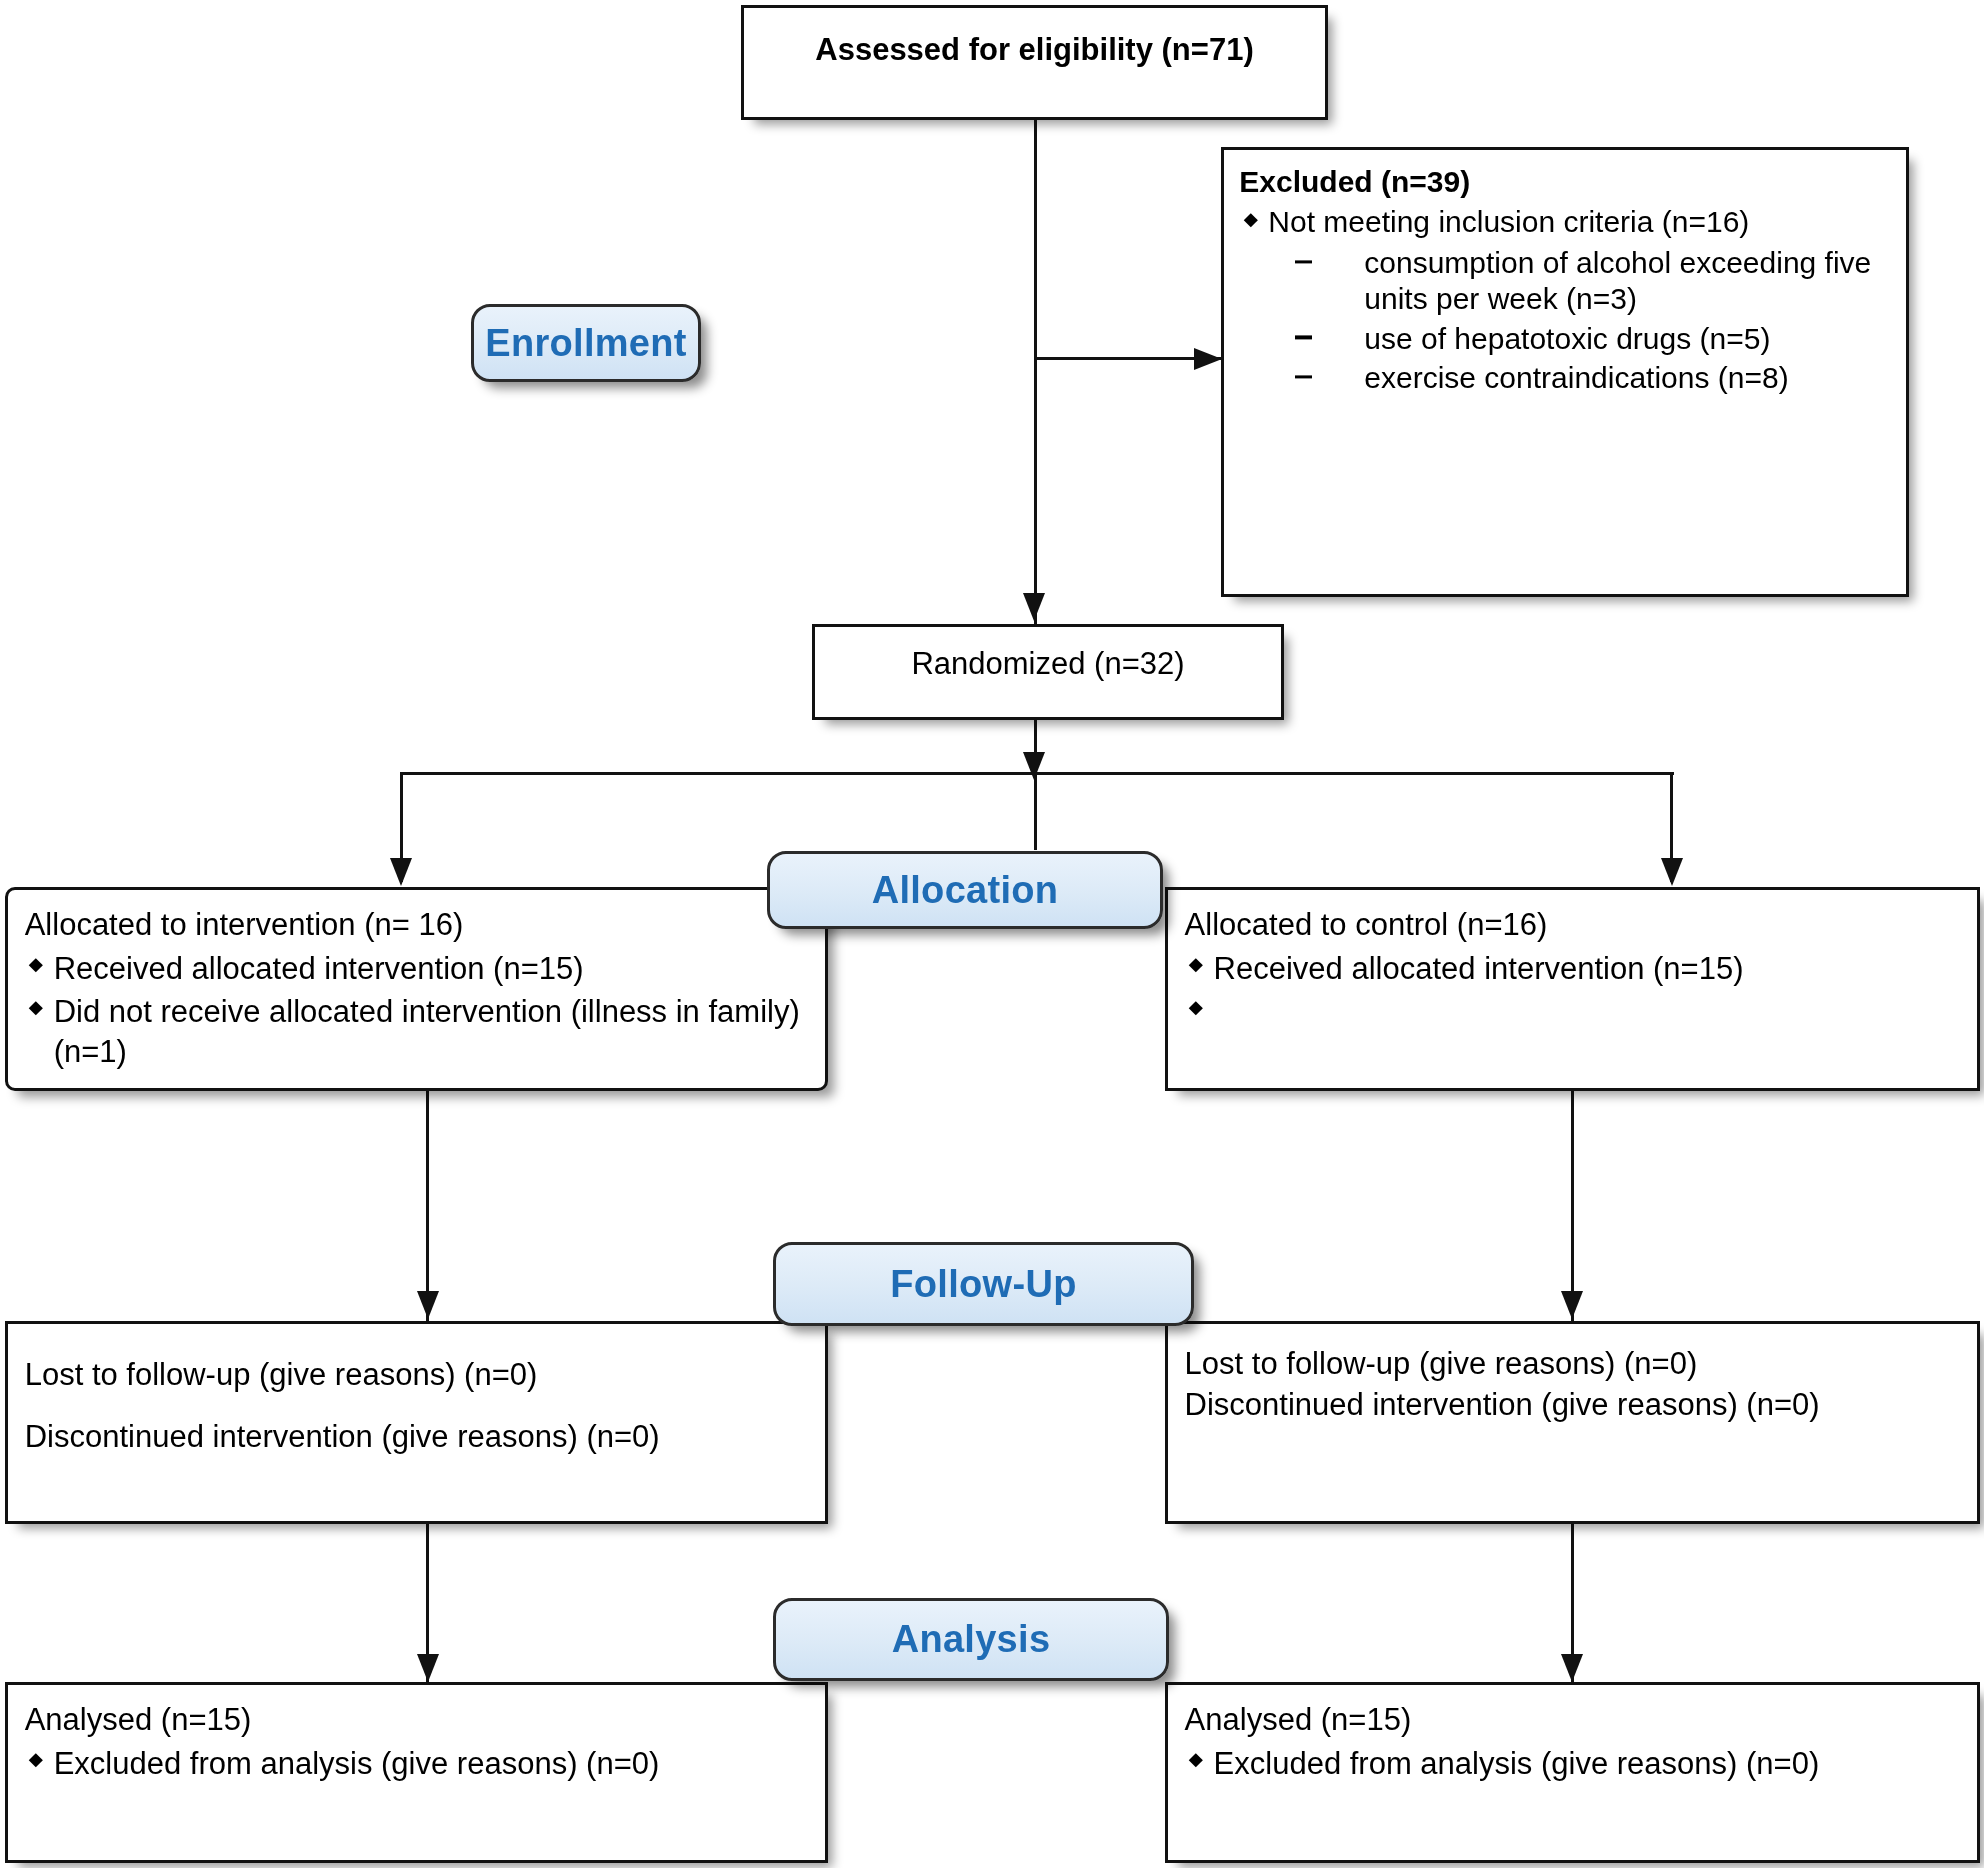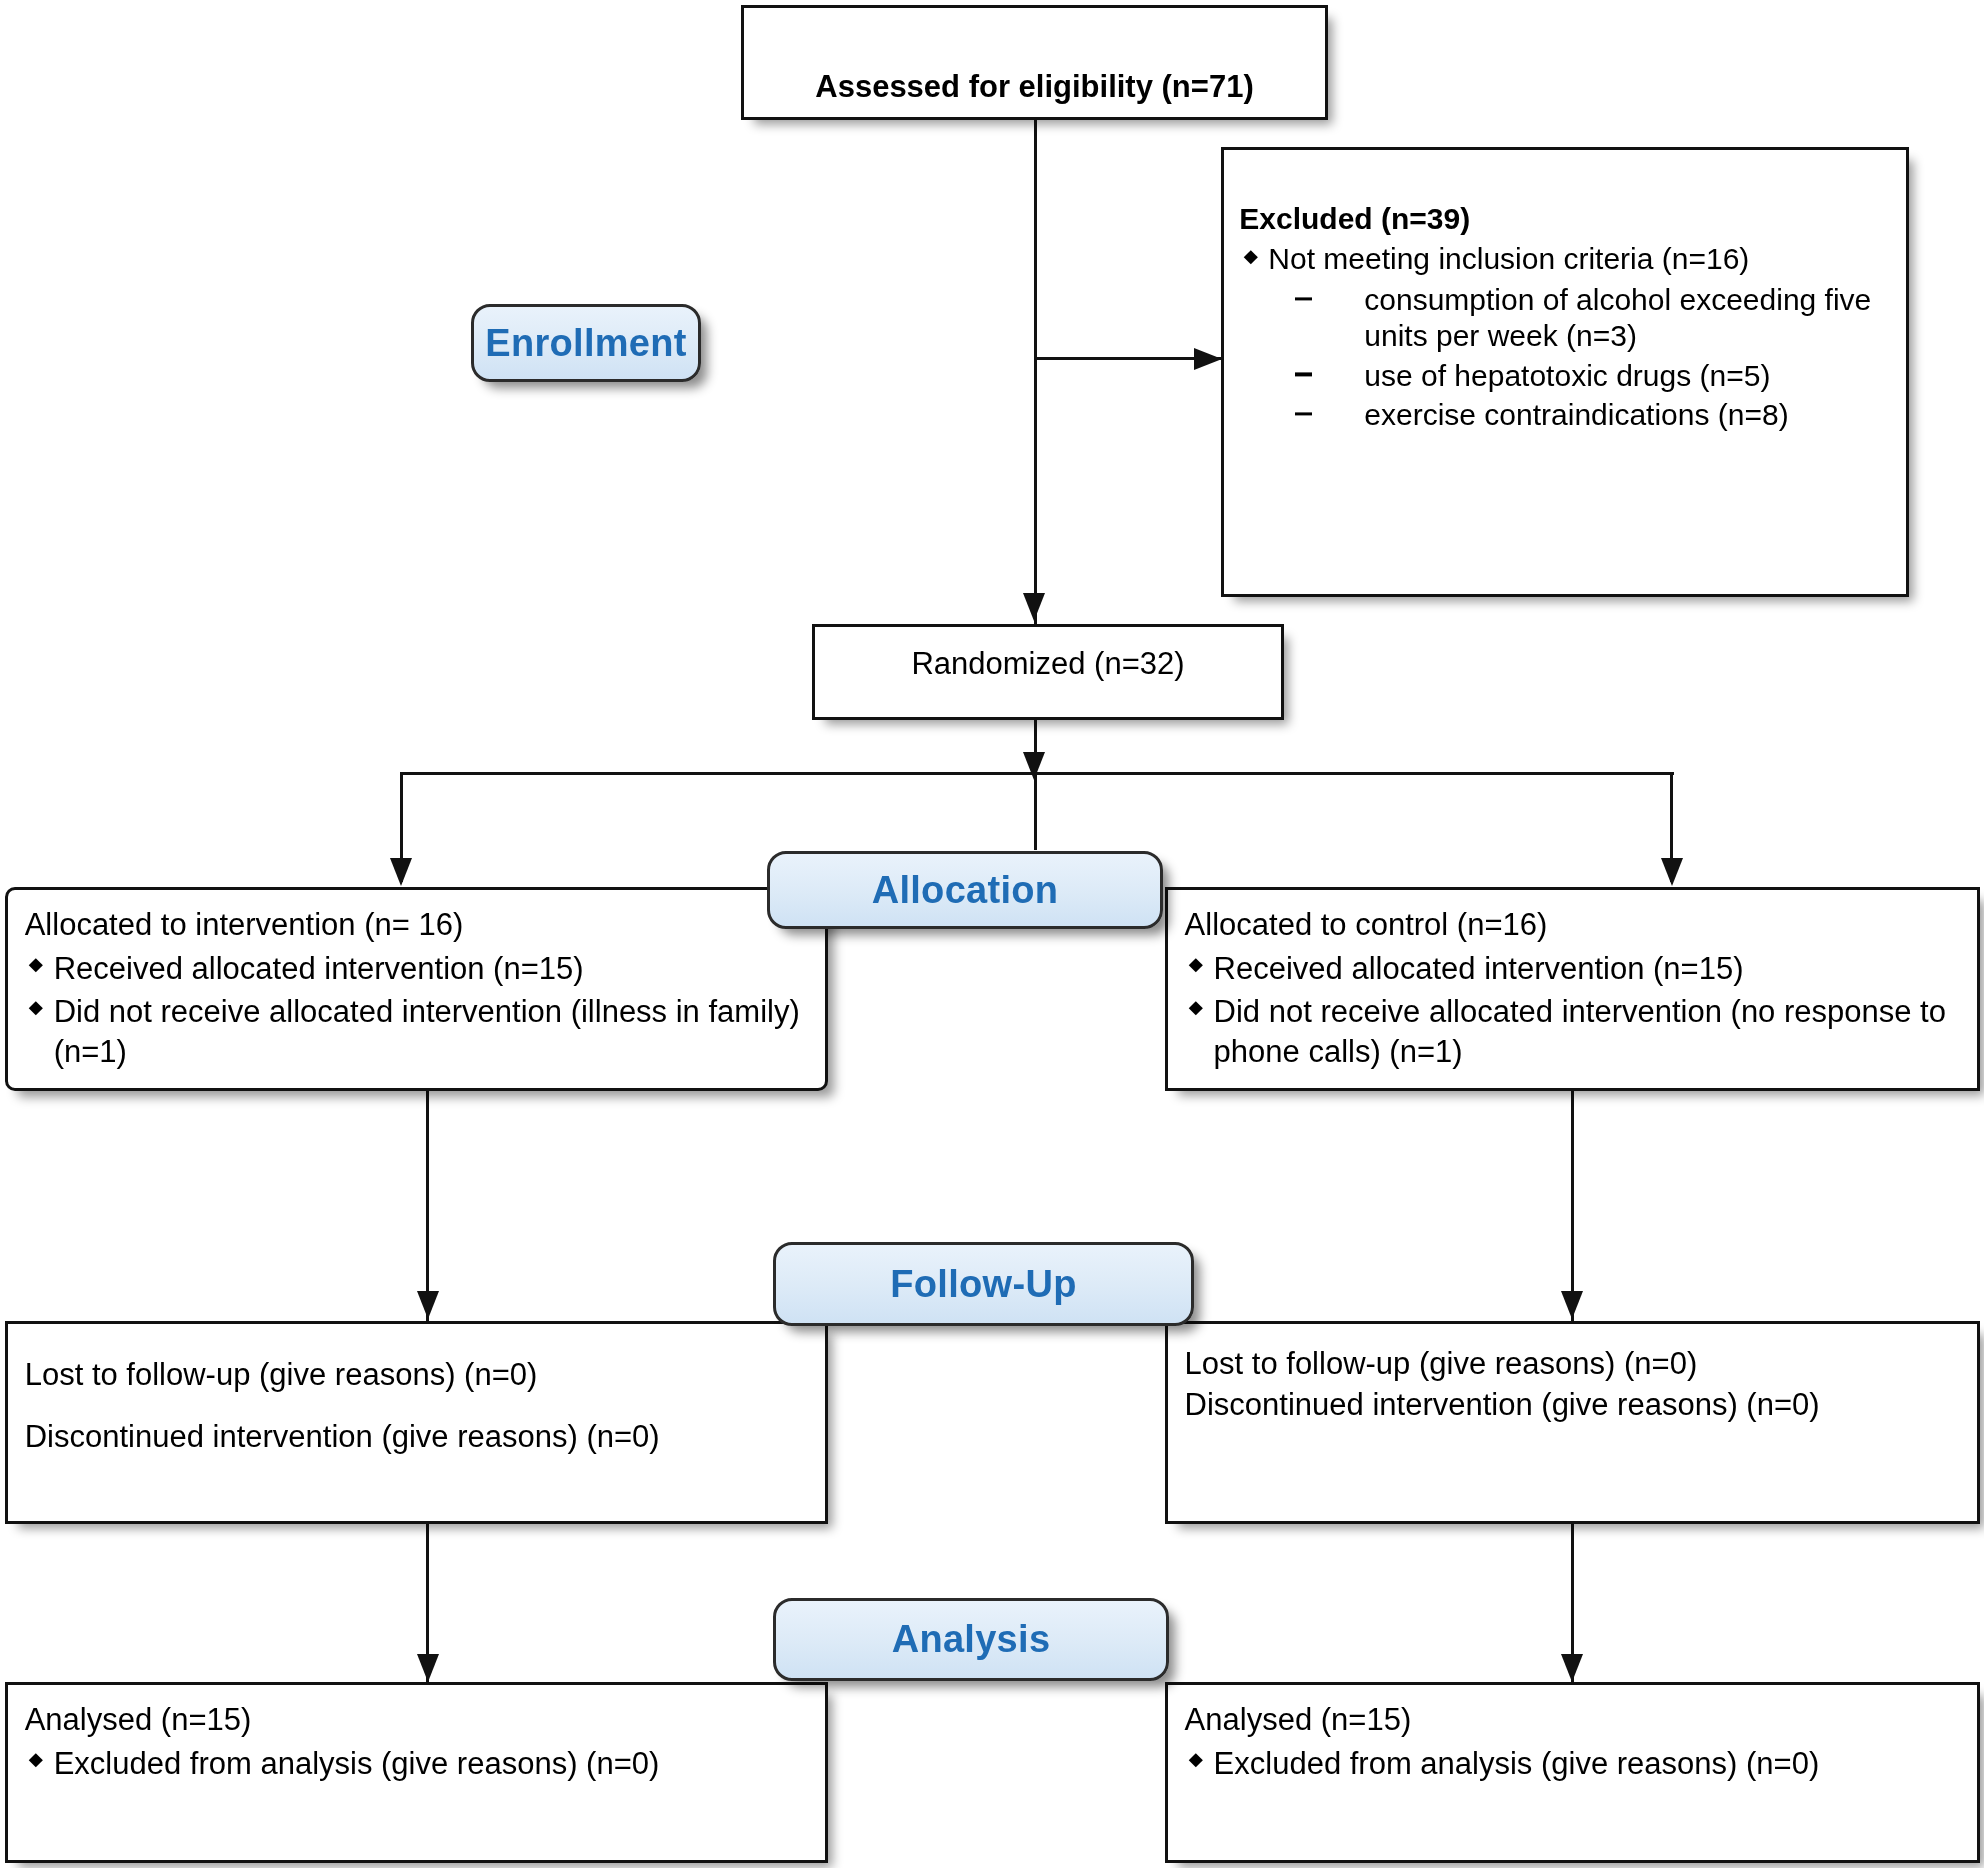--- a/index.html
+++ b/index.html
@@ -27,21 +27,21 @@
     background: #ffffff;
     border: 3.2px solid #111111;
     box-shadow: 9px 9px 10.2px -3.8px rgba(0,0,0,0.40);
     z-index: 2;
   }
   .box-inner {
     padding: 16.6px 19px 12.8px 19px;
     font-size: 31px;
     line-height: 1.28;
   }
-  .bold { font-weight: bold; margin-top: 37px; }
+  .bold { font-weight: bold; }
 
   .center-line {
     text-align: center;
   }
 
   
   ul.diamond {
     list-style: none;
     margin: 3.8px 0 0 0;
     padding: 0;
@@ -209,21 +209,20 @@
   <div class="box" style="left:1165px; top:887px; width:815px; height:204px;">
     <div class="box-inner" style="padding:15.3px 16.6px 0 16.6px;">
       <div>Allocated to control (n=16)</div>
       <ul class="diamond">
         <li>
           <span class="dia"></span>
           <span>Received  allocated intervention (n=15)</span>
         </li>
         <li>
           <span class="dia"></span>
-          <span>Did not receive allocated intervention (no response to phone calls) (n=1)</span>
         </li>
       </ul>
     </div>
   </div>
 
   <div class="badge" style="left:767px; top:843px; width:396px; height:78px;margin-top:8px;">
     <span>Allocation</span>
   </div>
 
   <div class="vline" style="left:426px; top:1091px; height:230px;"></div>

